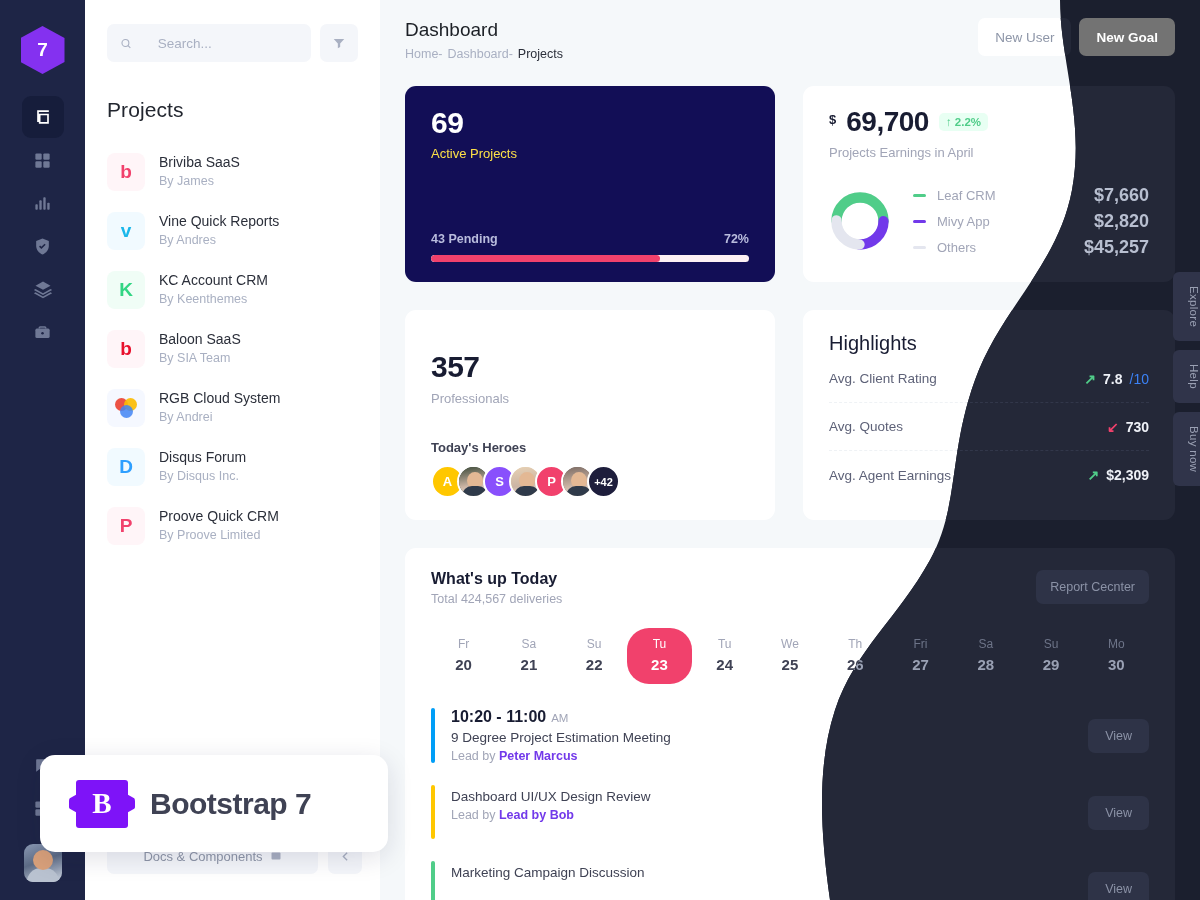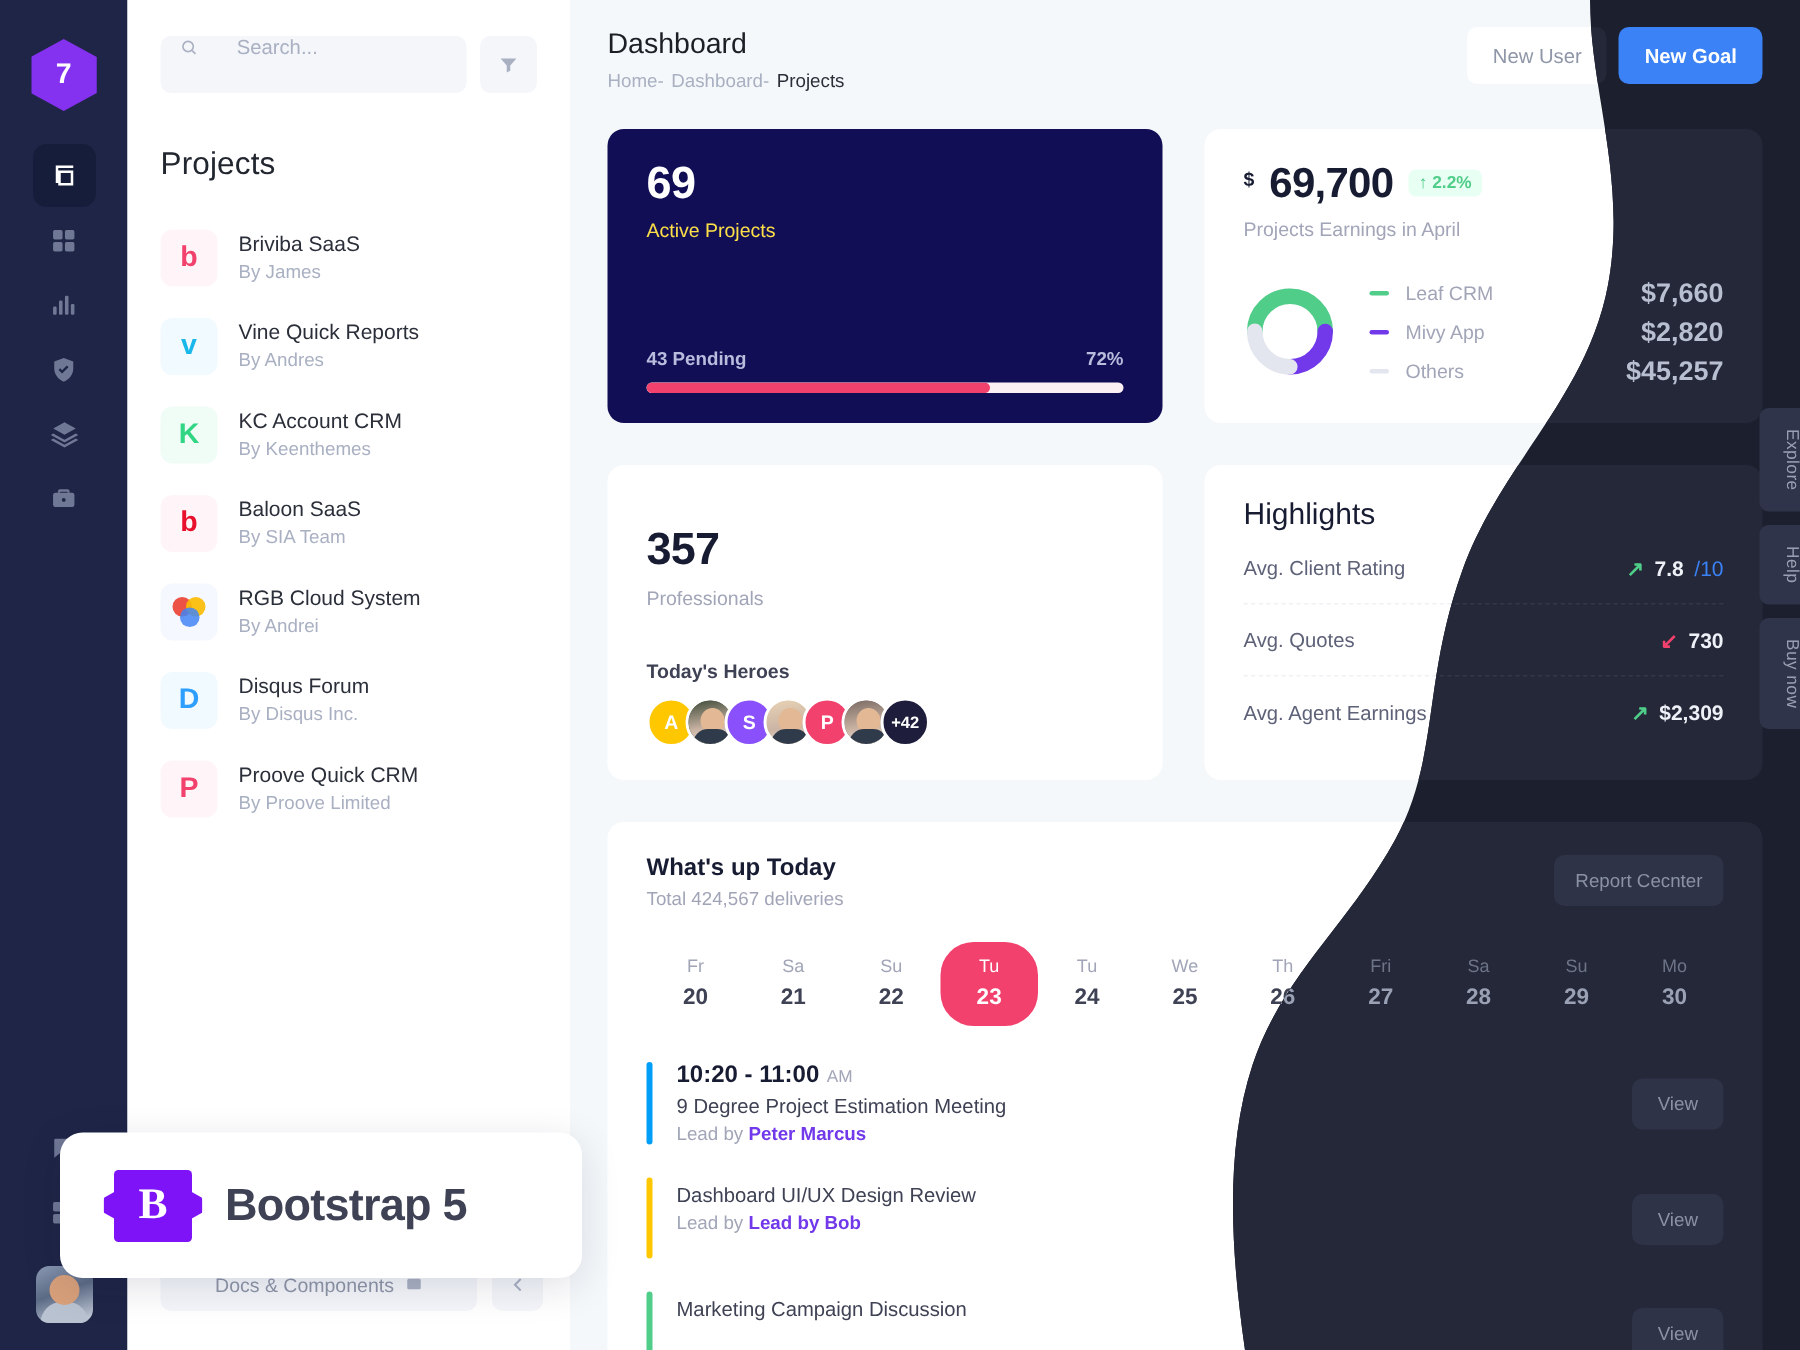--- a/index.html
+++ b/index.html
@@ -59,21 +59,21 @@
 
   
   .projects-panel {
     position: absolute; left: 85px; top: 0; width: 295px; height: 900px;
     background: #ffffff; padding: 24px 22px 0 22px;
   }
   .projects-panel.dark { background: #1b1f2e; }
   .search-row { display: flex; gap: 9px; }
   .search-box {
     flex: 1; height: 38px; background: #f4f6fa; border-radius: 7px;
-    display: flex; align-items: flex-start; padding: 0 13px; gap: 26px; cursor: text;
+    display: flex; align-items: center; padding: 0 13px; gap: 26px; cursor: text;
   }
   .dark .search-box { background: #242838; }
   .search-box input {
     border: none; background: transparent; outline: none; width: 100%;
     font-size: 13.5px; color: #3f4254; font-family: inherit;
   }
   .search-box input::placeholder { color: #a9b0c2; }
   .dark .search-box input { color: #cbd1e0; }
   .filter-btn {
     width: 38px; height: 38px; background: #f4f6fa; border-radius: 7px;
@@ -120,21 +120,21 @@
   .dark .crumb { color: #6b7287; }
   .dark .crumb.cur { color: #dfe3ed; }
   .topbtns { display: flex; align-items: center; gap: 8px; }
   .btn-light {
     height: 38px; padding: 0 17px; border-radius: 7px; background: #ffffff;
     color: #8e96a8; font-size: 13.5px; font-weight: 500; border: none; cursor: pointer;
     display: flex; align-items: center; font-family: inherit;
   }
   .dark .btn-light { background: #242838; color: #8b92a6; }
   .btn-blue {
-    height: 38px; padding: 0 17px; border-radius: 7px; background: #3b82f6;
+    height: 38px; padding: 0 17px; border-radius: 7px; background: #737373;
     color: #ffffff; font-size: 13.5px; font-weight: 600; border: none; cursor: pointer;
     display: flex; align-items: center; font-family: inherit;
   }
 
   
   .grid2 { display: grid; grid-template-columns: 370px 1fr; gap: 28px; margin-top: 10px; }
   .card { border-radius: 11px; background: #fff; }
   .dark .card { background: #242838; }
 
   .card-navy {
@@ -1000,14 +1000,14 @@
 </div>
 
 <div class="side-tabs">
     <div class="side-tab">Explore</div>
     <div class="side-tab">Help</div>
     <div class="side-tab">Buy now</div>
   </div>
 
 <div class="bs-badge">
   <div class="bs-logo">B</div>
-  <div class="bs-text">Bootstrap 5</div>
+  <div class="bs-text">Bootstrap 7</div>
 </div>
 
 </body></html>

